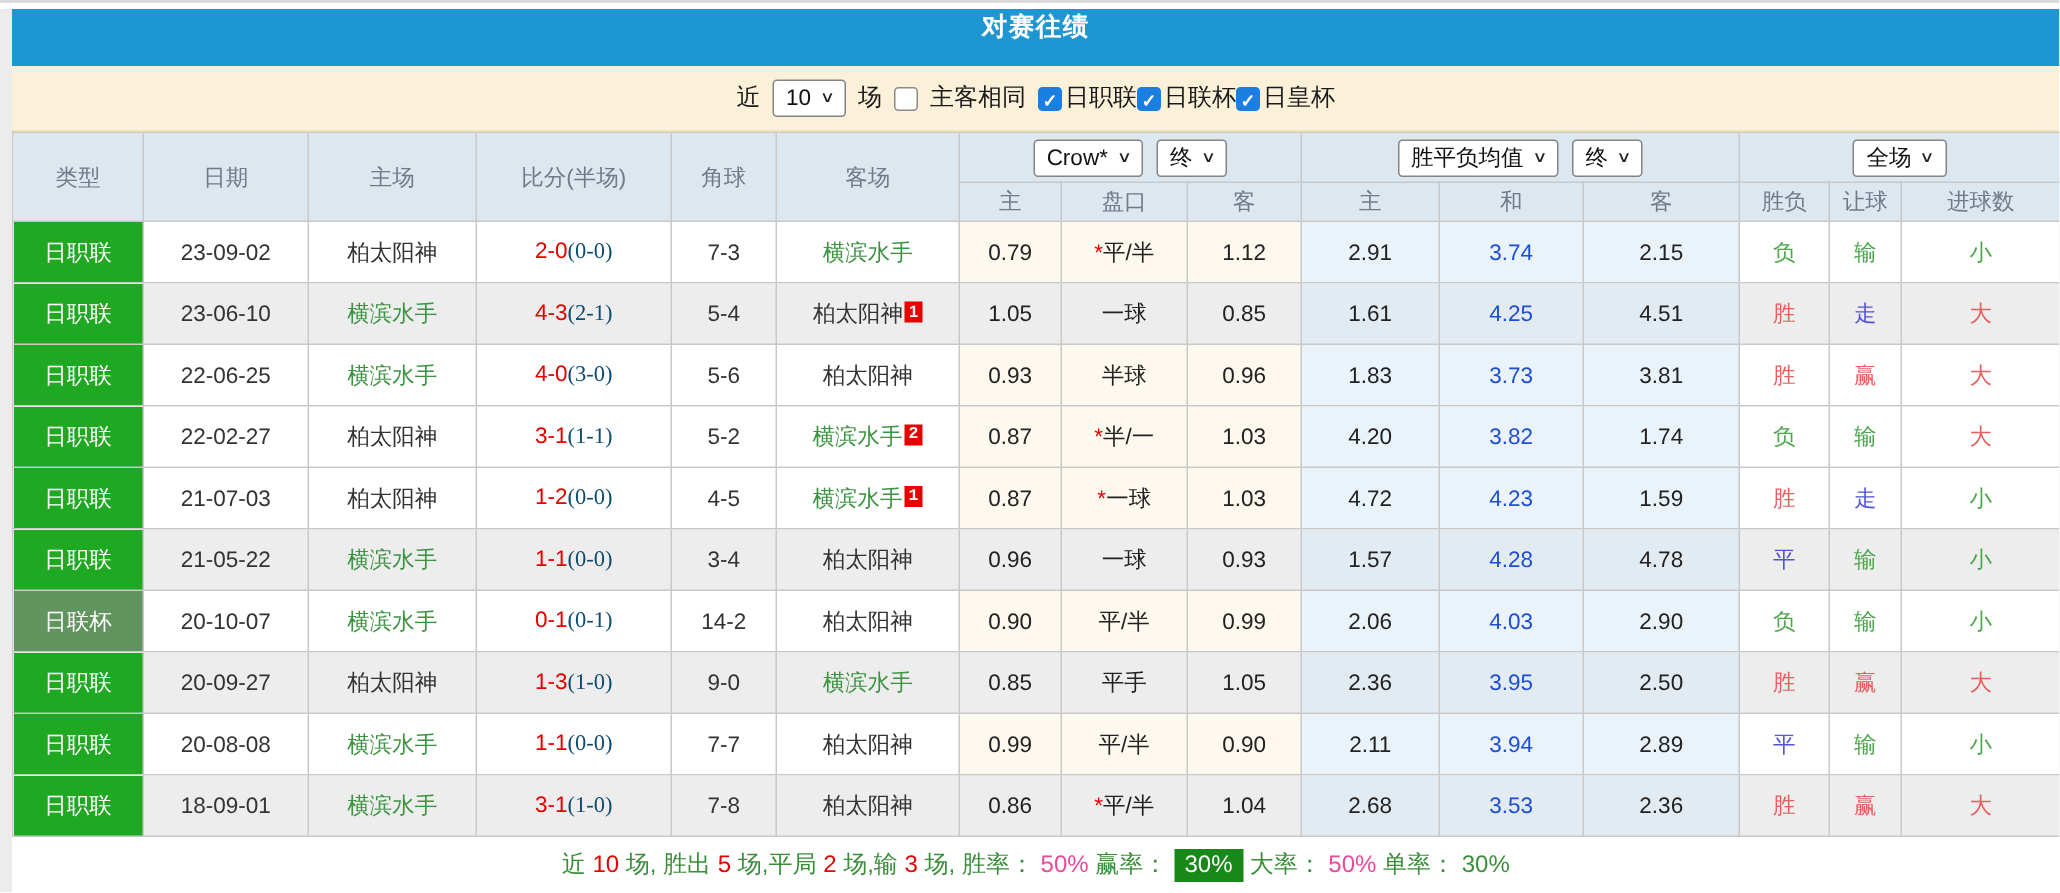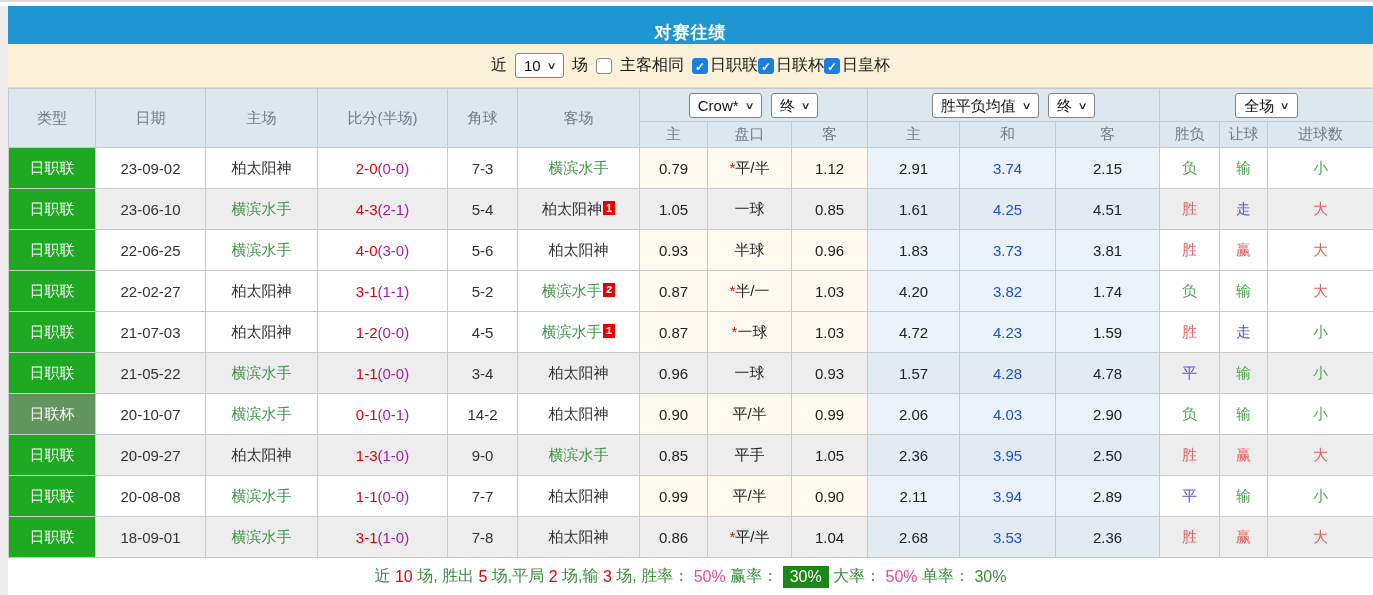--- a/index.html
+++ b/index.html
@@ -4,21 +4,21 @@
 <style>
   * { margin:0; padding:0; box-sizing:border-box; }
   html,body { background:#fff; }
   body { font-family:"Liberation Sans", sans-serif; }
   .page { position:relative; width:1373px; height:595px; overflow:hidden; background:#fff; }
   .top-strip { height:6px; background:#fff; border-top:2px solid #dcdcdc; }
   .left-gutter { position:absolute; left:0; top:6px; bottom:0; width:8px; background:#ececec; }
   .main { margin-left:8px; }
 
   .title-bar { height:38px; background:#1e96d2; color:#fff; font-size:17px; font-weight:bold;
-               display:flex; align-items:flex-end; justify-content:center; letter-spacing:1px; }
+               display:flex; align-items:flex-start; justify-content:center; letter-spacing:1px; }
 
   .filter-bar { height:44px; background:#fbf1d9; display:flex; align-items:center; justify-content:center;
                 font-size:16px; color:#1a1a1a; border-bottom:1px solid #e8dab4; }
   .filter-bar .gap { width:8px; }
   .sel { display:inline-flex; align-items:center; background:#fff; border:1px solid #848484; border-radius:3px;
          padding:2px 8px; font-size:15px; color:#111; cursor:pointer; line-height:19px; }
   .sel .chev { font-size:10px; margin-left:7px; color:#222; transform:scaleX(1.4); }
   .cb { width:16px; height:16px; border:1px solid #8a8a8a; border-radius:3px; background:#fff;
         display:inline-block; flex:none; }
   .cb.checked { background:#1a7fe0; border-color:#1a7fe0; color:#fff; text-align:center;
@@ -37,21 +37,21 @@
   tbody td.odd, tbody td.handicap { background:#fdf9ef; color:#222; }
   tbody td.avg { background:#eaf2fa; color:#222; }
   tbody tr.shaded td { background:#ededed; }
   tbody tr.shaded td.avg { background:#e3ebf2; }
   td.type { color:#fff; font-size:15px; }
   td.type.lg-primary { background:#1fa821 !important; }
   td.type.lg-muted { background:#61945f !important; }
   .t-green { color:#3c9342;font-family:Liberation Mono, monospace; }
   .t-dark { color:#333; }
   .score-ft { color:#e60000; }
-  .score-half { color:#a21caf; }
+  .score-half { color:#0c4a6e;font-family:Liberation Serif, serif; }
   td.handicap { color:#7d7da8; }
   .star { color:#e60000; }
   td.avg.mid { color:#1d4ed8; }
   .c-red { color:#e66060; }
   .c-green { color:#4ca64c; }
   .c-blue { color:#5353dd; }
   .team-badge { display:inline-block; background:#e80000; color:#fff; font-size:11px; line-height:14px;
                 padding:0 3px; margin-left:1px; vertical-align:top; position:relative; top:1px; font-weight:bold; }
 
   .summary { height:37px; display:flex; align-items:center; justify-content:center; font-size:16px; }

